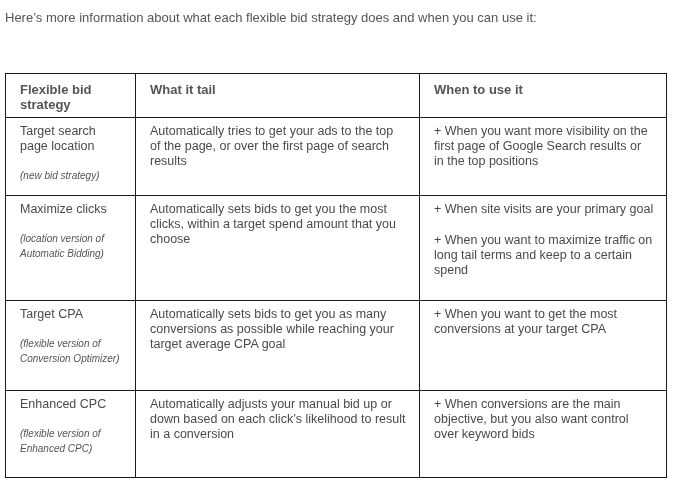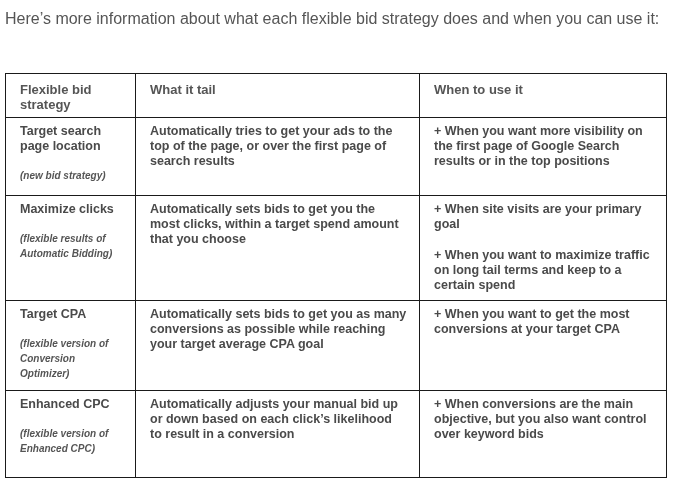--- a/index.html
+++ b/index.html
@@ -2,31 +2,30 @@
 <html><head>
 <meta charset="utf-8">
 <style>
   html, body { margin: 0; padding: 0; background: #ffffff; }
   body {
     width: 676px; height: 480px; position: relative; overflow: hidden;
     font-family: "Liberation Sans", sans-serif; color: #4a4a4a;
   }
   .intro {
     position: absolute; left: 5px; top: 10px;
-    font-size: 16px; color: #555555; margin: 0; white-space: nowrap;
+    font-size: 13px; color: #555555; margin: 0; white-space: nowrap;
   }
   table.strategies {
     position: absolute; left: 5px; top: 73px;
     width: 661px; border-collapse: collapse; table-layout: fixed;
   }
   table.strategies td, table.strategies th {
     border: 1px solid #1a1a1a; vertical-align: top; text-align: left;
     padding: 6px 12px 6px 14px; font-size: 12.5px; line-height: 15px;
     color: #4a4a4a;
-    font-weight: bold;
   }
   table.strategies th { font-weight: bold; color: #555555; font-size: 13px; padding-top: 8px; padding-bottom: 5px;}
   col.c1 { width: 130px; }
   col.c2 { width: 284px; }
   col.c3 { width: 247px; }
   .name { display: block; }
   .note { display: block; font-style: italic; font-size: 10px; line-height: 15px; color: #555; margin-top: 14px; }
   .use-item { display: block; }
   .use-item + .use-item { margin-top: 16px; }
   tr.r1 { height: 44px; }
@@ -60,21 +59,21 @@
         <span class="note">(new bid strategy)</span>
       </td>
       <td>Automatically tries to get your ads to the top of the page, or over the first page of search results</td>
       <td>
         <span class="use-item">+ When you want more visibility on the first page of Google Search results or in the top positions</span>
       </td>
     </tr>
     <tr class="r3">
       <td>
         <span class="name">Maximize clicks</span>
-        <span class="note">(flexible results of Automatic Bidding)</span>
+        <span class="note">(location version of Automatic Bidding)</span>
       </td>
       <td>Automatically sets bids to get you the most clicks, within a target spend amount that you choose</td>
       <td>
         <span class="use-item">+ When site visits are your primary goal</span>
         <span class="use-item">+ When you want to maximize traffic on long tail terms and keep to a certain spend</span>
       </td>
     </tr>
     <tr class="r4">
       <td>
         <span class="name">Target CPA</span>

